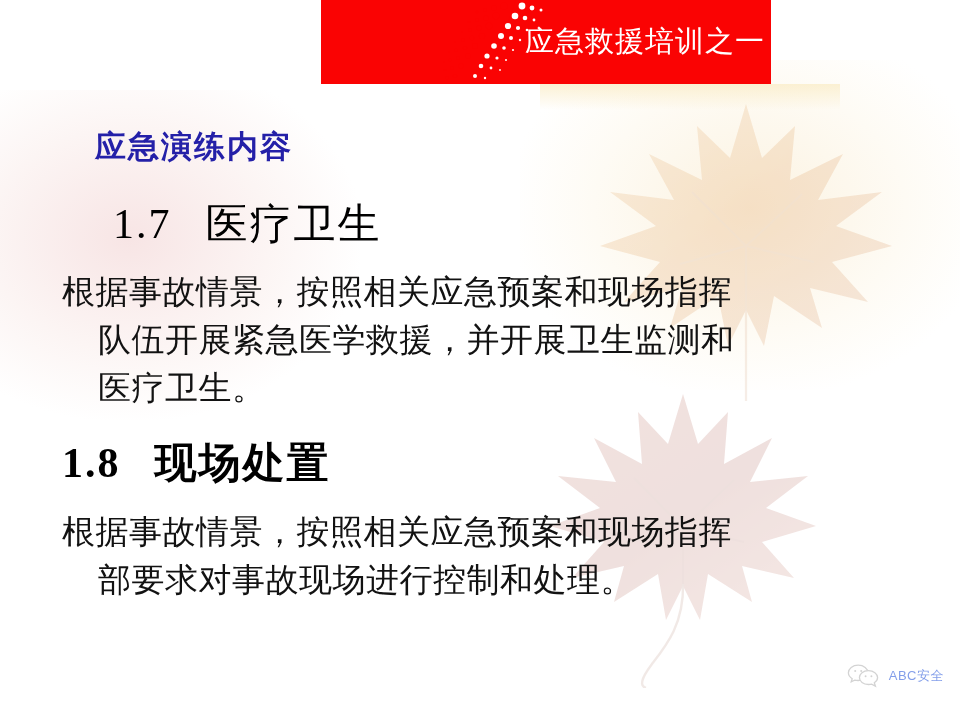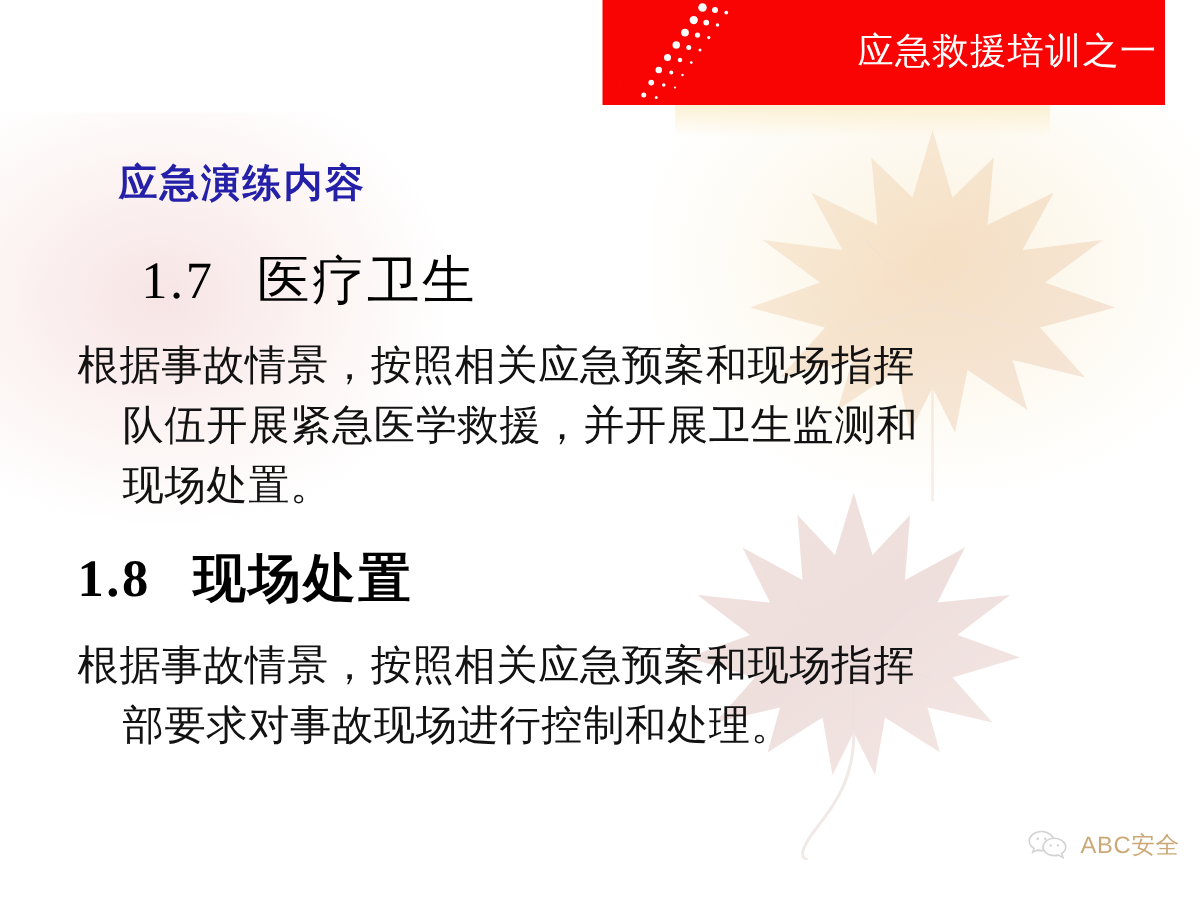--- a/index.html
+++ b/index.html
@@ -79,24 +79,23 @@
     width: 270px;
     height: 300px;
     opacity: 0.52;
   }
 
   
   .header-banner {
     position: absolute;
     left: 0;
     top: 0;
-    width: 892px;
+    width: 771px;
     height: 84px;
     z-index: 3;
-    margin-left: 40px;
   }
   .banner-red {
     position: absolute;
     right: 0;
     top: 0;
     width: 450px;
     height: 84px;
     background: #fa0303;
   }
   .banner-dots {
@@ -192,22 +191,22 @@
     gap: 8px;
     z-index: 4;
     opacity: 0.55;
   }
   .wm-logo .wechat-icon {
     width: 34px;
     height: 28px;
     display: block;
   }
   .wm-logo .wm-text {
-    color: #a16207;
-    font-size: 19px;
+    color: #1d4ed8;
+    font-size: 13px;
     font-family: "Liberation Sans", "DejaVu Sans", sans-serif;
     letter-spacing: 0.5px;
     white-space: nowrap;
   }
 </style>
 </head>
 <body>
 
 <div id="slide">
 
@@ -352,21 +351,21 @@
 
     <div class="section-heading">应急演练内容</div>
 
     <div class="sub-heading" id="sub-17">
       <span class="num">1.7</span><span class="gap"></span><span class="cn">医疗卫生</span>
     </div>
 
     <div class="body-para" id="para-17">
       <span class="ln">根据事故情景，按照相关应急预案和现场指挥</span>
       <span class="ln ind">队伍开展紧急医学救援，并开展卫生监测和</span>
-      <span class="ln ind">现场处置。</span>
+      <span class="ln ind">医疗卫生。</span>
     </div>
 
     <div class="sub-heading" id="sub-18">
       <span class="num">1.8</span><span class="gap"></span><span class="cn">现场处置</span>
     </div>
 
     <div class="body-para" id="para-18">
       <span class="ln">根据事故情景，按照相关应急预案和现场指挥</span>
       <span class="ln ind">部要求对事故现场进行控制和处理。</span>
     </div>

